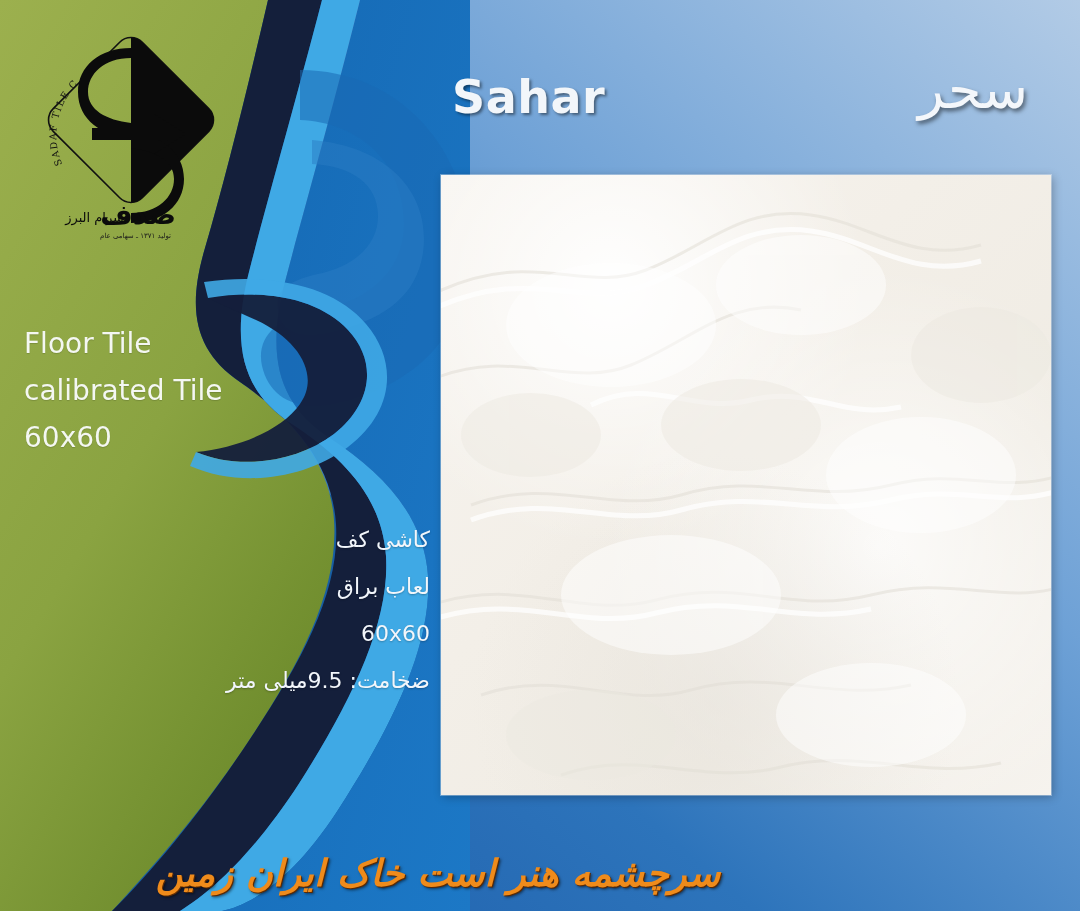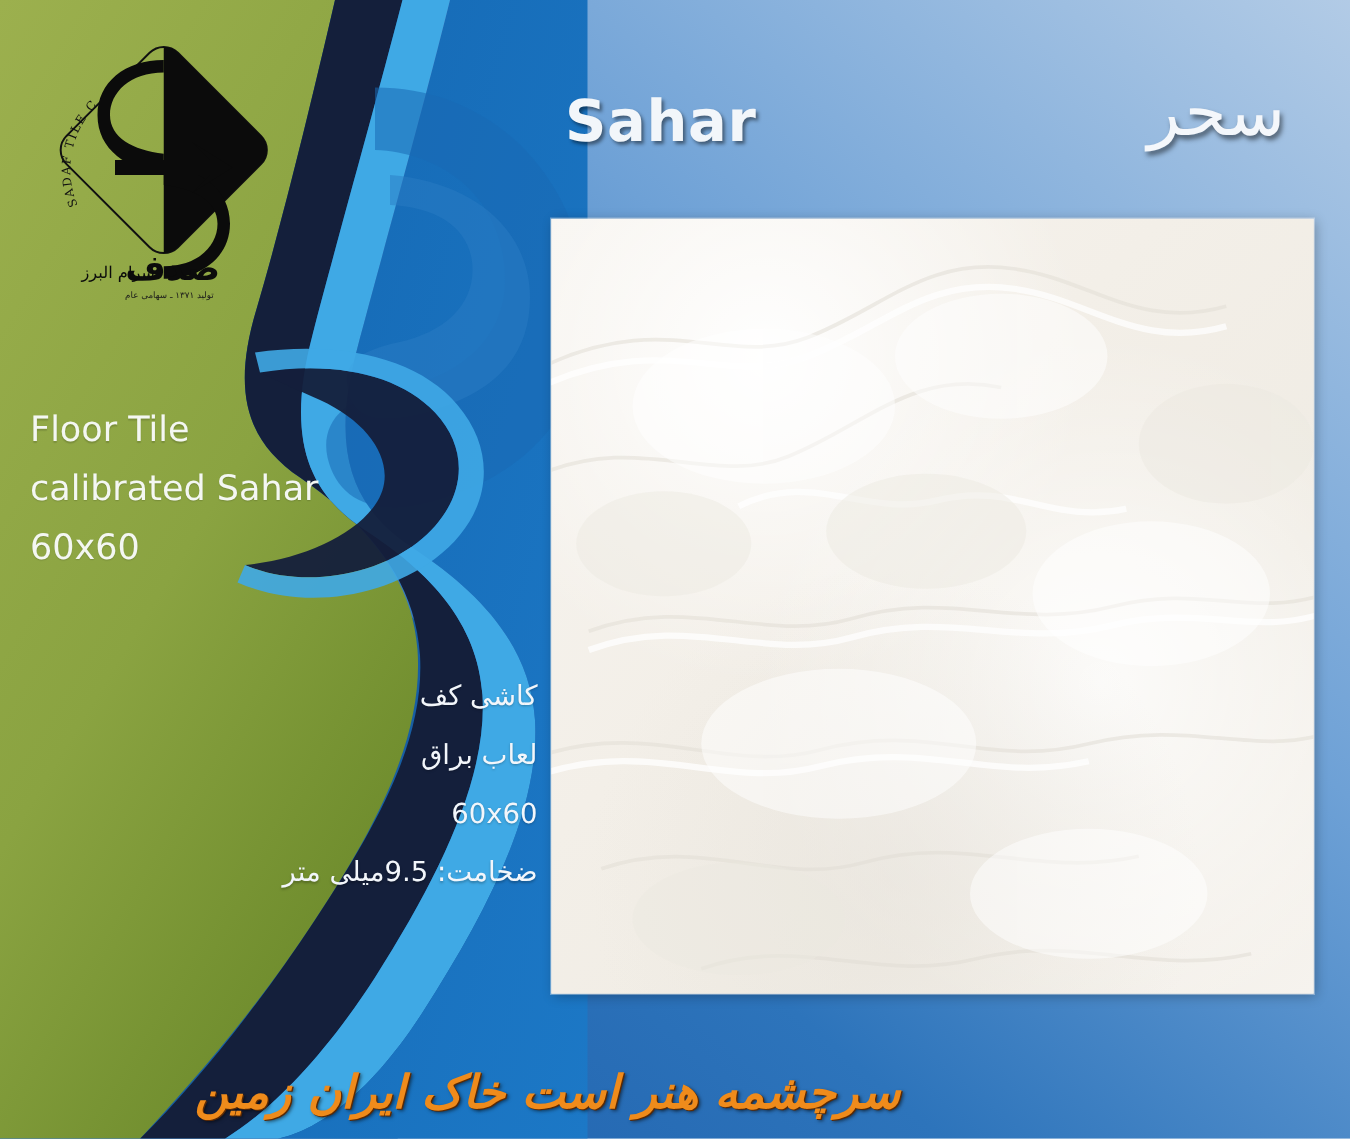--- a/index.html
+++ b/index.html
@@ -36,21 +36,21 @@
 
   
   #specs-en{
     position:absolute;left:24px;top:320px;width:300px;
     color:#f4f7f2;font-size:28px;line-height:47px;
   }
   #specs-en div{white-space:nowrap;text-shadow:0 1px 1px rgba(0,0,0,.15);}
 
   
   #specs-fa{
-    position:absolute;left:150px;top:534px;width:280px;
+    position:absolute;left:150px;top:516px;width:280px;
     color:#f2f6fb;font-size:22px;line-height:47px;
     direction:rtl;text-align:right;
   }
   #specs-fa div{white-space:nowrap;text-shadow:0 1px 2px rgba(0,0,0,.25);}
 
   
   #tile{
     position:absolute;left:441px;top:175px;width:610px;height:620px;
     background:#f4f0ea;
     box-shadow:0 0 0 1px rgba(255,255,255,.35), 2px 2px 9px rgba(0,0,0,.28);
@@ -236,21 +236,21 @@
       <text x="88" y="194" text-anchor="end" font-size="13" fill="#0b0b0b" font-family="'DejaVu Sans','Liberation Sans',sans-serif">سرام البرز</text>
       <text x="135" y="210" text-anchor="end" font-size="7" fill="#1a1a1a" font-family="'DejaVu Sans','Liberation Sans',sans-serif">تولید ۱۳۷۱ ـ سهامی عام</text>
     </svg>
   </div>
 
   <div id="title-en">Sahar</div>
   <div id="title-fa">سحر</div>
 
   <div id="specs-en">
     <div>Floor Tile</div>
-    <div>calibrated Sahar</div>
+    <div>calibrated Tile</div>
     <div>60x60</div>
   </div>
 
   <div id="specs-fa">
     <div>کاشی کف</div>
     <div>لعاب براق</div>
     <div>60x60</div>
     <div>ضخامت: 9.5میلی متر</div>
   </div>
 

